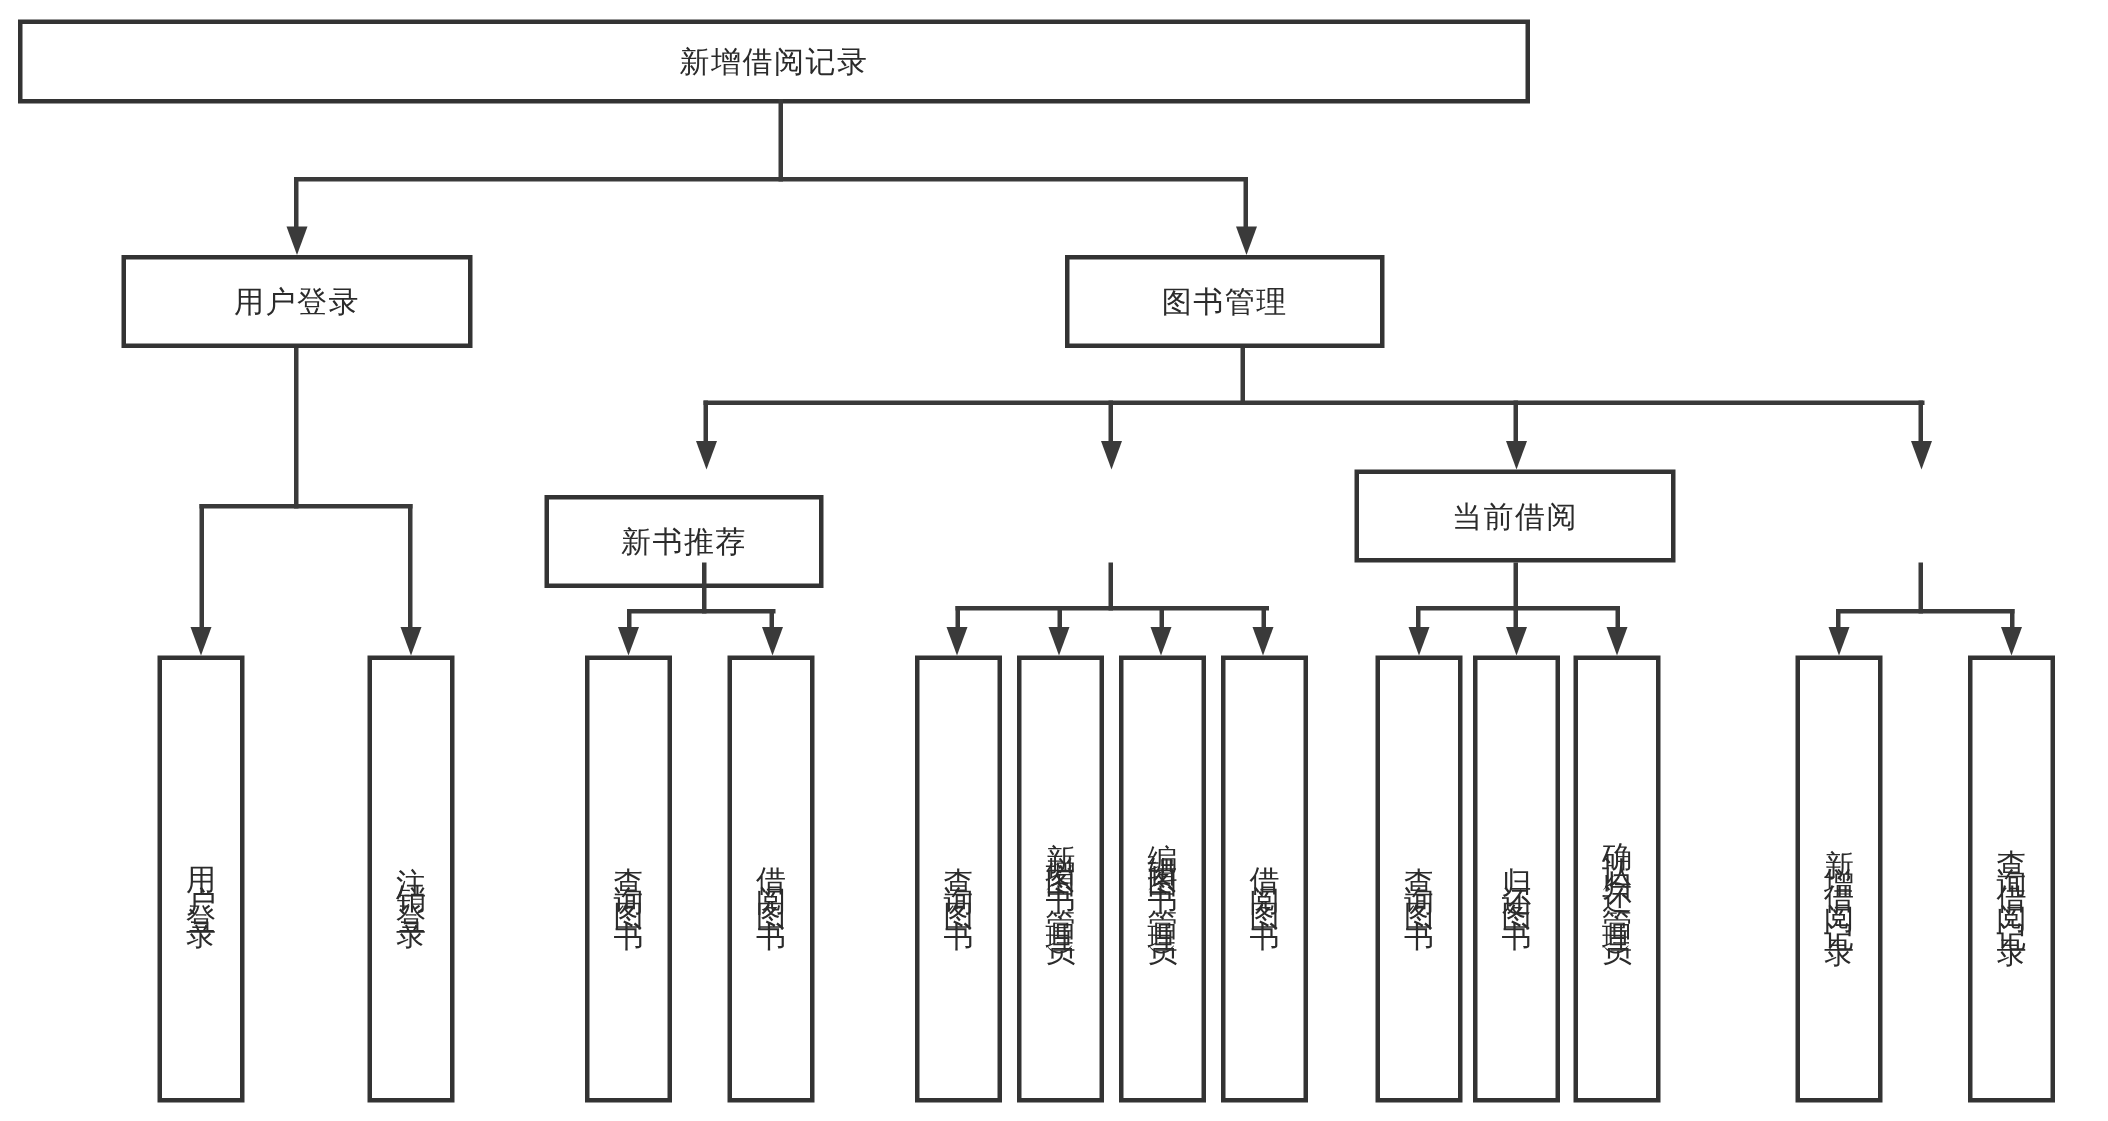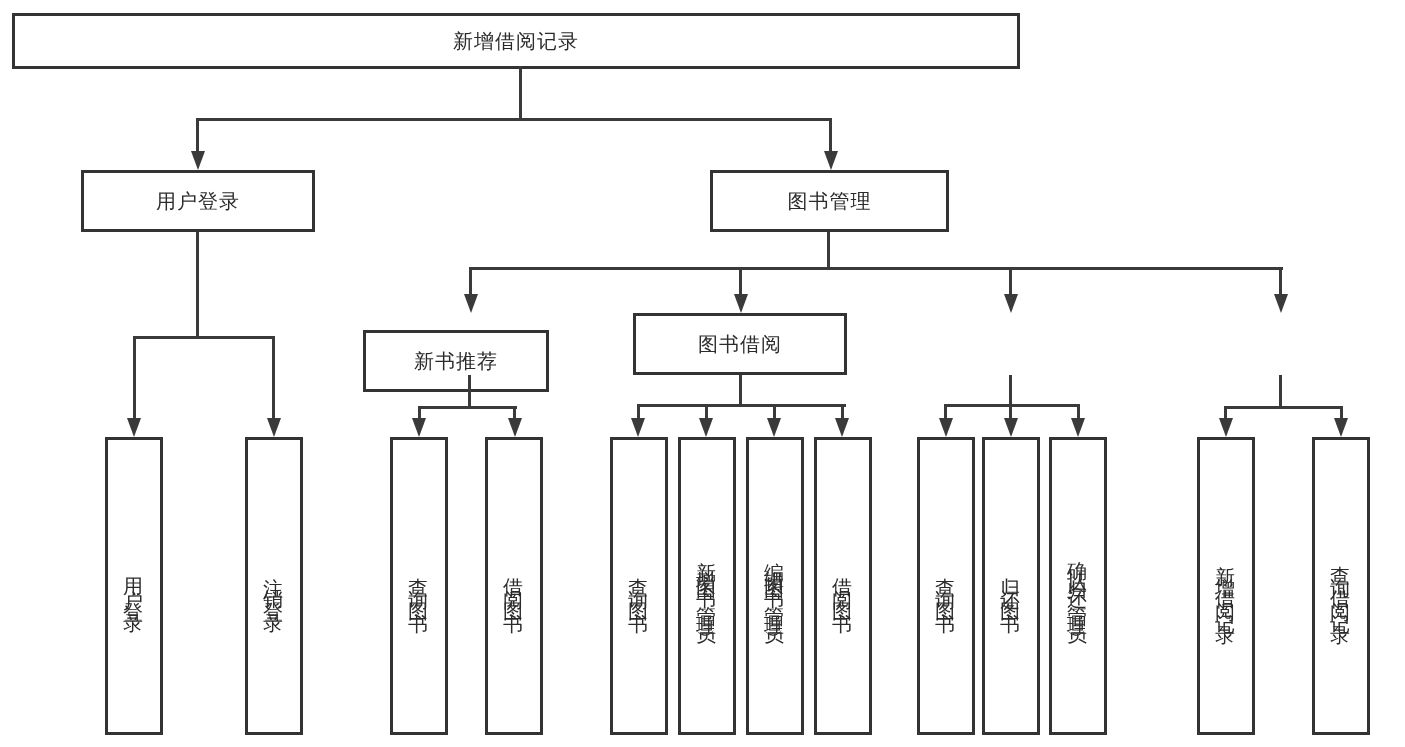--- a/index.html
+++ b/index.html
@@ -33,32 +33,32 @@
 <div id="stage">
 
   <div class="hbox" style="left:12px;top:13px;width:1008px;height:56px;">
     <span>新增借阅记录</span>
   </div>
 
   <div class="hbox" style="left:81px;top:170px;width:234px;height:62px;">
     <span>用户登录</span>
   </div>
 
-  <div class="hbox" style="left:710px;top:170px;width:239px;height:62px;text-align:center;">
+  <div class="hbox" style="left:710px;top:170px;width:213px;height:62px;text-align:center;">
     <span>图书管理</span>
   </div>
 
   <div class="hbox" style="left:363px;top:330px;width:186px;height:62px;">
     <span>新书推荐</span>
   </div>
 
-  <div class="hbox" style="left:633px;top:313px;width:214px;height:62px;">
-    <span>图书借阅</span>
+
+  <div class="hbox" style="left:903px;top:313px;width:214px;height:62px;">
+    <span>当前借阅</span>
   </div>
-
 
 
   <div class="vbox" style="left:105px;">
     <span class="vtext">用户登录</span>
   </div>
   <div class="vbox" style="left:245px;">
     <span class="vtext">注销登录</span>
   </div>
 
   <div class="vbox" style="left:390px;">

